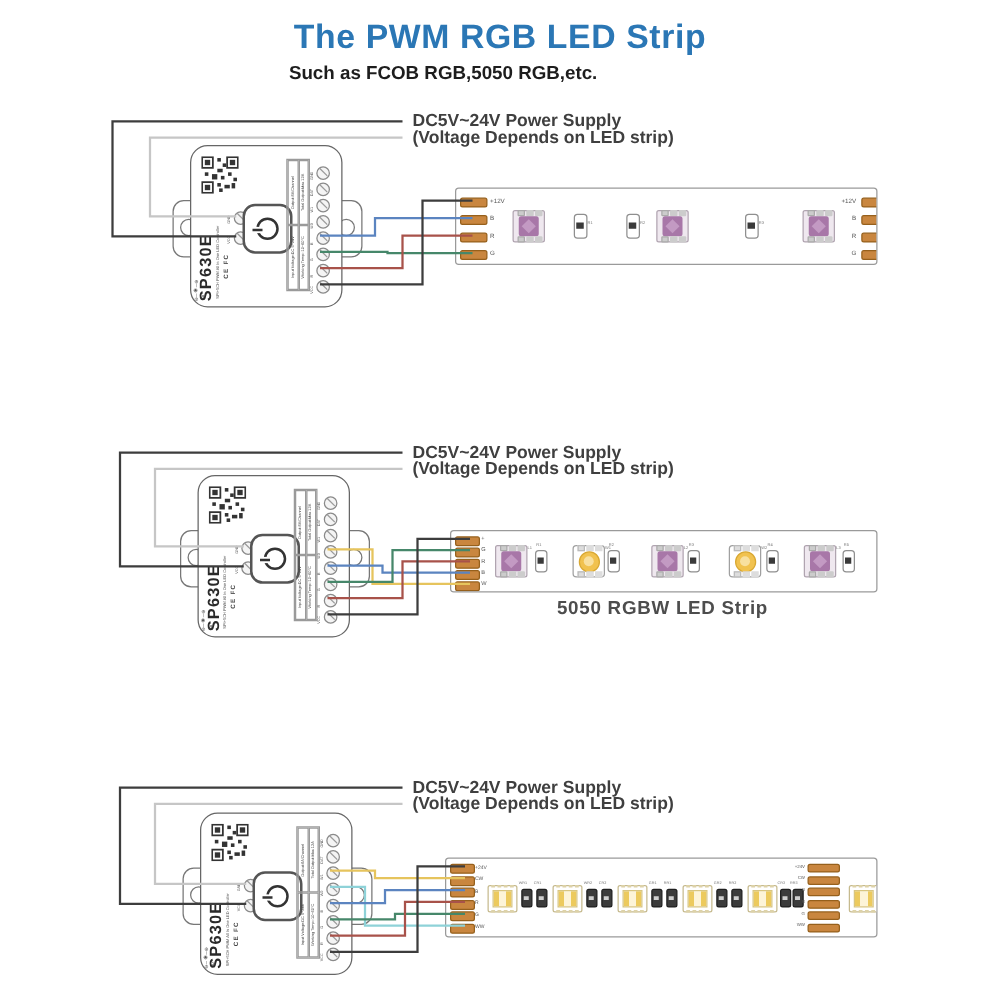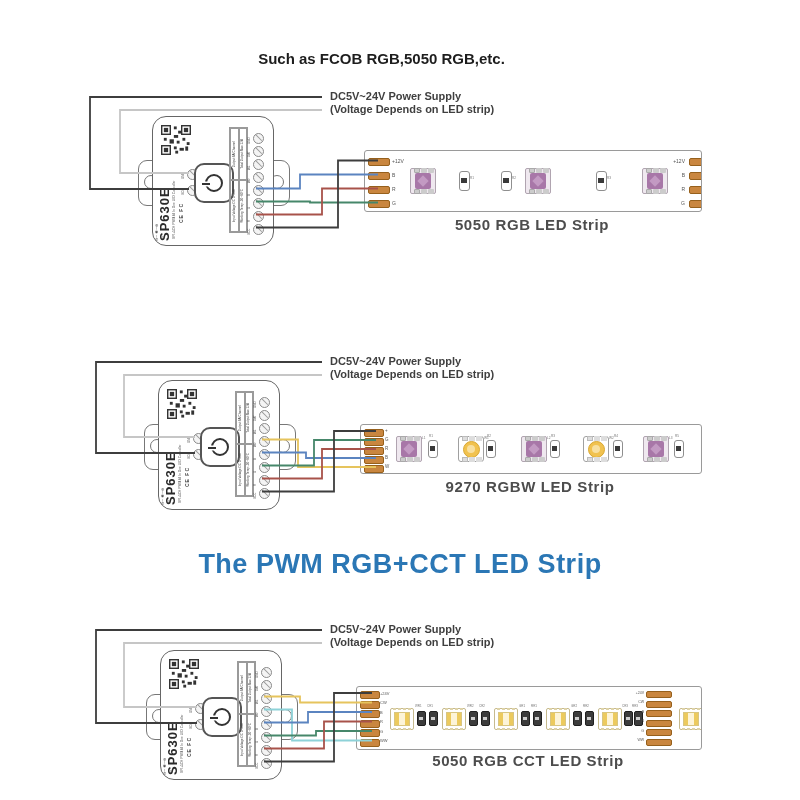--- a/index.html
+++ b/index.html
@@ -1,21 +1,21 @@
 <!DOCTYPE html>
 <html><head>
 <meta charset="utf-8">
 <style>
   html,body{margin:0;padding:0;background:#fff;}
   #stage{position:relative;width:800px;height:800px;background:#ffffff;overflow:hidden;
          font-family:"Liberation Sans", sans-serif;color:#222;}
   .abs{position:absolute;}
   .sec-title{width:800px;text-align:center;font-weight:bold;font-size:27px;letter-spacing:.5px;}
-  .sec-sub{width:709px;text-align:center;font-weight:bold;font-size:15px;color:#1d1d1d;padding-left:27px;}
-  .pwr-label{font-size:11px;font-weight:600;color:#3f3f3f;line-height:13px;}
+  .sec-sub{width:709px;text-align:center;font-weight:bold;font-size:15px;color:#1d1d1d;}
+  .pwr-label{font-size:14px;font-weight:600;color:#3f3f3f;line-height:13px;}
   .caption{font-weight:bold;font-size:15px;color:#4d4d4d;letter-spacing:.6px;}
 
   
   #wires{position:absolute;left:0;top:0;z-index:6;pointer-events:none;}
 
   
   .controller-slot{position:absolute;width:150px;height:132px;z-index:4;}
   .ear{position:absolute;width:26px;height:44px;border:1.5px solid #777;border-radius:9px;background:#fff;top:46px;}
   .ear-hole{position:absolute;width:12px;height:12px;border:1px solid #777;border-radius:50%;background:#fff;top:14px;}
   .ctrl-body{position:absolute;left:14px;top:2px;width:120px;height:128px;background:#fff;
@@ -96,20 +96,21 @@
     <polyline points="322,643 124,643 124,707 197,707" stroke="#c6c6c6"></polyline>
 
     <polyline points="264,696.5 300,696.5 300,702.5 372,702.5" stroke="#e6c45d"></polyline>
     <polyline points="264,709.5 292,709.5 292,740.5 372,740.5" stroke="#8ed2d8"></polyline>
     <polyline points="264,722.5 308,722.5 308,712 372,712" stroke="#5b84c0"></polyline>
     <polyline points="264,735.5 316,735.5 316,731 372,731" stroke="#46876a"></polyline>
     <polyline points="264,748.5 324,748.5 324,721.5 372,721.5" stroke="#a8524a"></polyline>
     <polyline points="264,761.5 334,761.5 334,693 372,693" stroke="#3d3d3d"></polyline>
   </svg>
 
+  <div class="abs sec-title" style="top: 14px; color: rgb(43, 119, 181);">The PWM RGB LED Strip</div>
   <div class="abs sec-sub" style="top:50px;">Such as FCOB RGB,5050 RGB,etc.</div>
   <div class="abs pwr-label" style="left:330px;top:90px;">
     <div>DC5V~24V Power Supply</div>
     <div>(Voltage Depends on LED strip)</div>
   </div>
   <div class="controller-slot" style="left:138px;top:114px;">
   <div class="ear" style="left:0;">
     <div class="ear-hole" style="left:5px;"></div>
   </div>
   <div class="ear" style="left:124px;">
@@ -223,21 +224,20 @@
 
     <span class="padlbl" style="left:300px;top:8px;width:20px;text-align:right;">+12V</span>
     <div class="pad" style="left:324px;top:7px;width:14px;"></div>
     <span class="padlbl" style="left:300px;top:22px;width:20px;text-align:right;">B</span>
     <div class="pad" style="left:324px;top:21px;width:14px;"></div>
     <span class="padlbl" style="left:300px;top:36px;width:20px;text-align:right;">R</span>
     <div class="pad" style="left:324px;top:35px;width:14px;"></div>
     <span class="padlbl" style="left:300px;top:50px;width:20px;text-align:right;">G</span>
     <div class="pad" style="left:324px;top:49px;width:14px;"></div>
   </div>
-  <div class="abs caption" style="left:364px;top:216px;width:336px;text-align:center;">5050 RGB LED Strip</div>
 
   <div class="abs pwr-label" style="left:330px;top:355px;">
     <div>DC5V~24V Power Supply</div>
     <div>(Voltage Depends on LED strip)</div>
   </div>
   <div class="controller-slot" style="left:144px;top:378px;">
   <div class="ear" style="left:0;">
     <div class="ear-hole" style="left:5px;"></div>
   </div>
   <div class="ear" style="left:124px;">
@@ -359,23 +359,22 @@
     <span class="rlabel" style="left:248px;top:12px;">W2</span>
     <div class="res-sm" style="left:252px;top:15px;"></div>
     <span class="rlabel" style="left:253px;top:10px;">R4</span>
     <div class="chip-rgb" style="left:282px;top:11px;">
         <div class="chip-core"></div>
       </div>
     <span class="rlabel" style="left:308px;top:12px;">L3</span>
     <div class="res-sm" style="left:313px;top:15px;"></div>
     <span class="rlabel" style="left:314px;top:10px;">R5</span>
   </div>
-  <div class="abs caption" style="left:360px;top:478px;width:340px;text-align:center;">9270 RGBW LED Strip</div>
-
-  <div class="abs sec-title" style="top: 549px; color: rgb(43, 119, 181);">The PWM RGB+CCT LED Strip</div>
+  <div class="abs caption" style="left:360px;top:478px;width:340px;text-align:center;">5050 RGBW LED Strip</div>
+
   <div class="abs pwr-label" style="left:330px;top:623px;">
     <div>DC5V~24V Power Supply</div>
     <div>(Voltage Depends on LED strip)</div>
   </div>
   <div class="controller-slot" style="left:146px;top:648px;">
   <div class="ear" style="left:0;">
     <div class="ear-hole" style="left:5px;"></div>
   </div>
   <div class="ear" style="left:124px;">
     <div class="ear-hole" style="left:7px;"></div>
@@ -520,15 +519,14 @@
     <div class="pad" style="left:289px;top:32.5px;width:24px;height:5px;"></div>
     <span class="padlbl" style="left:272px;top:42.5px;width:15px;text-align:right;font-size:3.5px;">G</span>
     <div class="pad" style="left:289px;top:42px;width:24px;height:5px;"></div>
     <span class="padlbl" style="left:272px;top:52px;width:15px;text-align:right;font-size:3.5px;">WW</span>
     <div class="pad" style="left:289px;top:51.5px;width:24px;height:5px;"></div>
 
     <div class="chip-cct" style="left:322px;top:21px;">
         <div class="cct-core"></div>
       </div>
   </div>
-  <div class="abs caption" style="left:356px;top:752px;width:344px;text-align:center;">5050 RGB CCT LED Strip</div>
 
 </div>
 
 </body></html>

